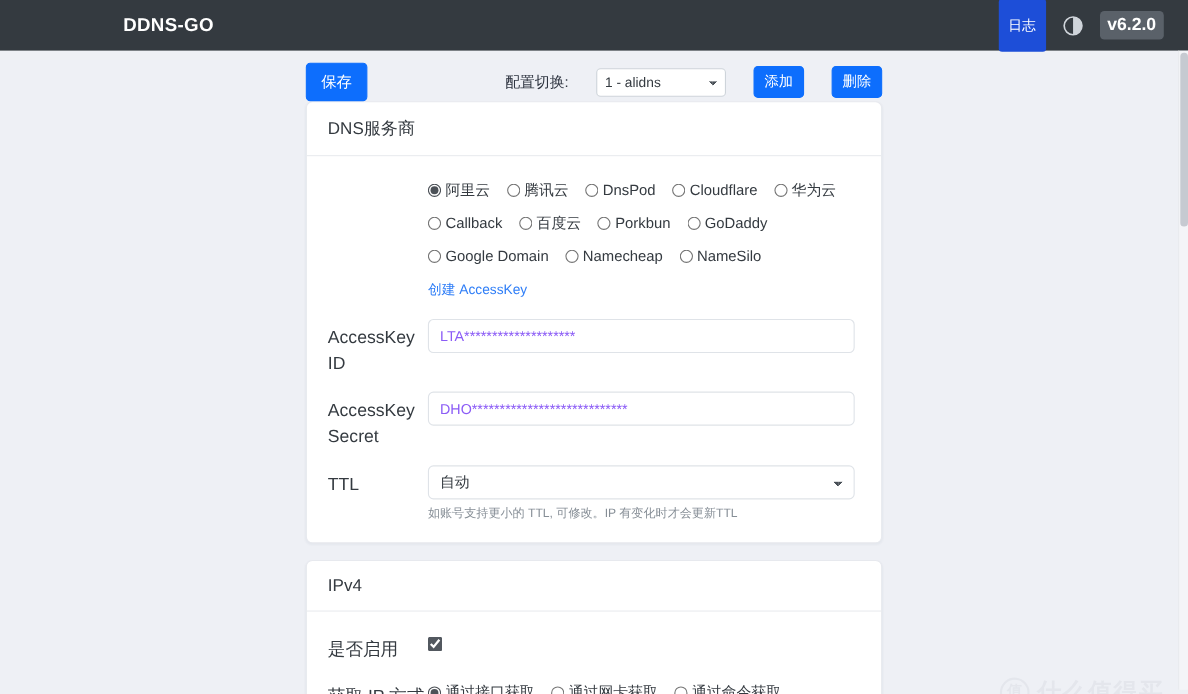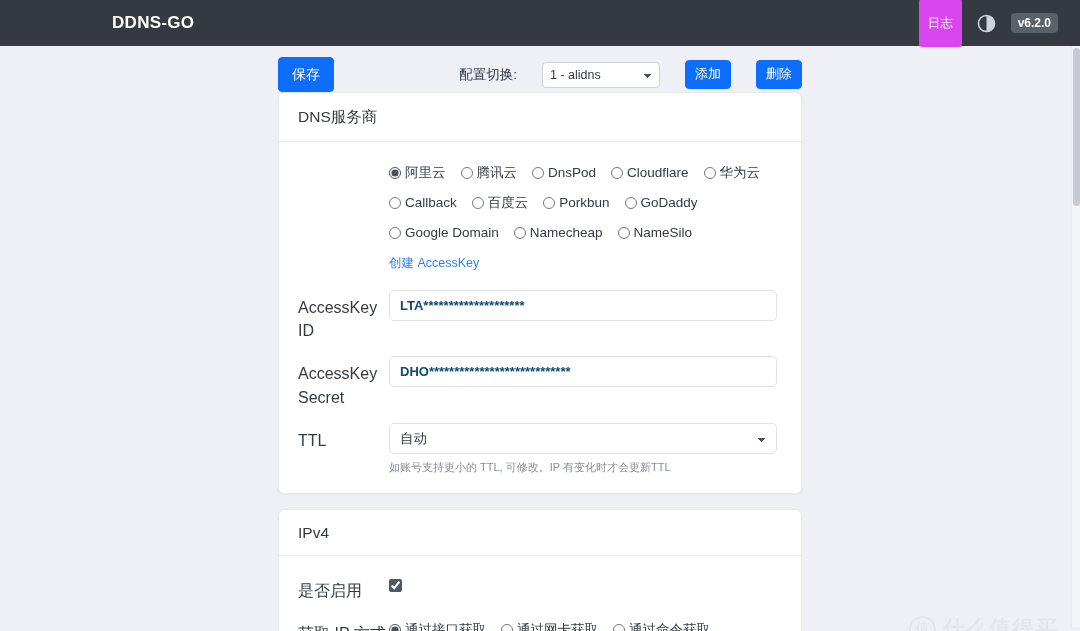--- a/index.html
+++ b/index.html
@@ -32,39 +32,39 @@
     letter-spacing: .3px;
     white-space: nowrap;
   }
   .nav-right {
     margin-left: auto;
     display: flex;
     align-items: center;
     gap: 14px;
   }
   .log-btn {
-    background: #d946ef;
+    background: #1d4ed8;
     color: #fff;
     font-size: 12.5px;
     border: none;
     border-radius: 3px;
     padding: 16px 9px;
     line-height: 1.35;
     cursor: pointer;
     font-family: inherit;
   }
   .theme-toggle {
     width: 21px; height: 21px;
     display: flex; align-items: center; justify-content: center;
     cursor: pointer;
   }
   .version-badge {
     background: #5a6169;
     color: #ffffff;
-    font-size: 12px;
+    font-size: 16px;
     font-weight: 700;
     border-radius: 4px;
     padding: 3px 7px;
     line-height: 1.2;
   }
 
   
   .page {
     position: relative;
     height: 612px;
@@ -206,24 +206,23 @@
   }
 
   .text-input {
     width: 100%;
     height: 31px;
     border: 1px solid #dfe3e8;
     border-radius: 5px;
     background: #ffffff;
     font-size: 13px;
     font-family: inherit;
-    color: #0c4a6e;
+    color: #8b5cf6;
     padding: 0 10px;
     outline: none;
-    font-weight: bold;
   }
   .text-input::placeholder { color: #9aa2ad; }
 
   .sel-input {
     width: 100%;
     height: 31px;
     border: 1px solid #dfe3e8;
     border-radius: 5px;
     background: #ffffff;
     font-size: 13.5px;

